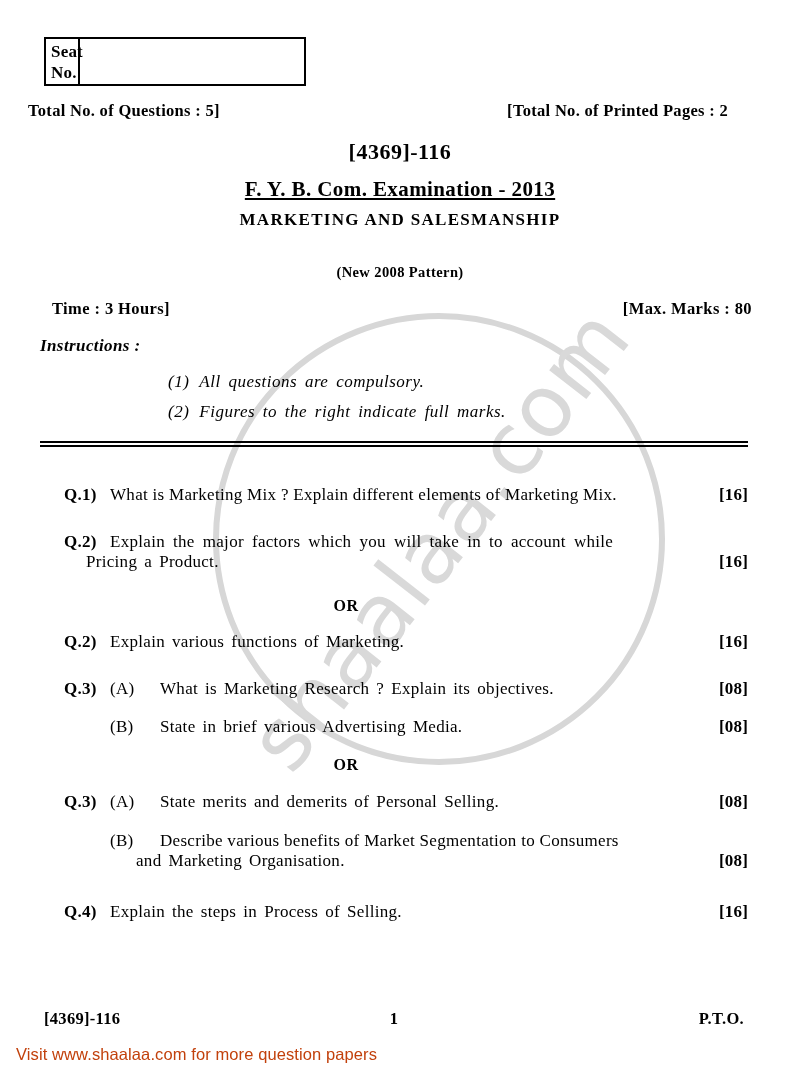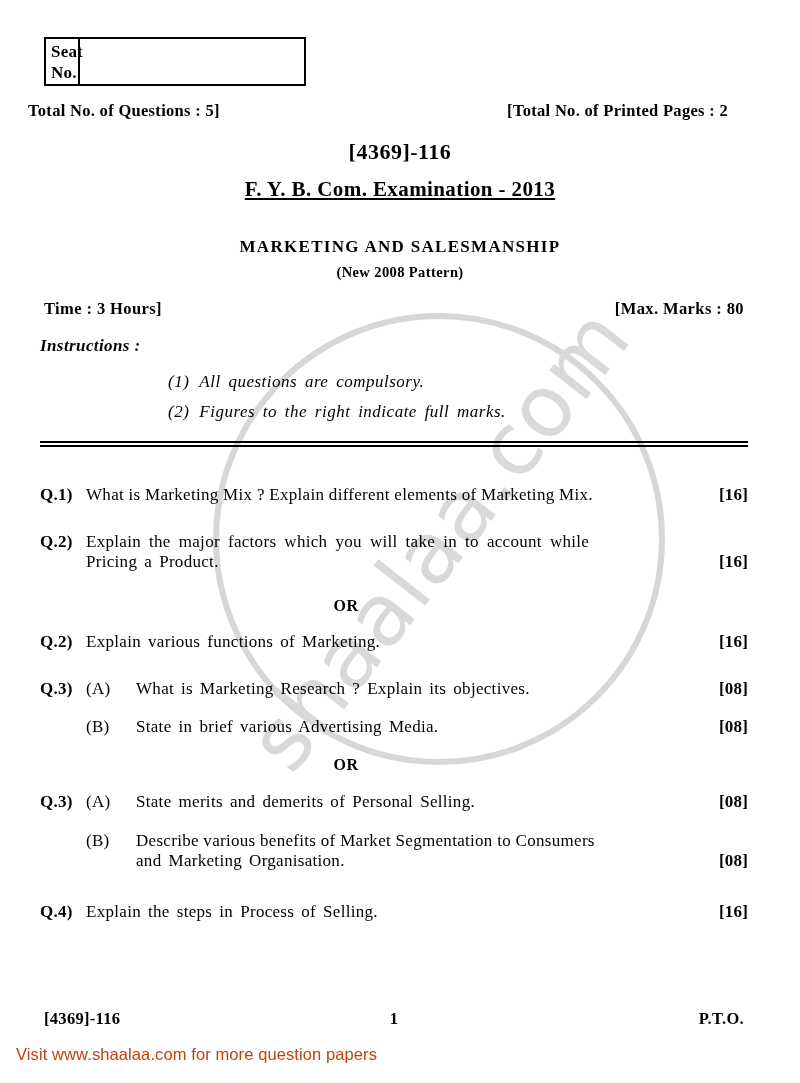--- a/index.html
+++ b/index.html
@@ -105,35 +105,35 @@
     letter-spacing: 0.5px;
   }
   #exam-name {
     top: 177px;
     font-size: 21px;
     font-weight: bold;
     letter-spacing: 0.4px;
     text-decoration: underline;
   }
   #subject {
-    top: 237px;
+    top: 210px;
     font-size: 17px;
     font-weight: bold;
     letter-spacing: 1.3px;
   }
   #pattern {
     top: 264px;
     font-size: 14.5px;
     font-weight: bold;
     letter-spacing: 0.4px;
   }
 
   
   #time-row {
-    left: 44px;
+    left: 52px;
     top: 299px;
     width: 700px;
     display: flex;
     justify-content: space-between;
     font-weight: bold;
     font-size: 16.5px;
     letter-spacing: 0.4px;
   }
 
   
@@ -169,20 +169,21 @@
 
   
   .q {
     left: 40px;
     width: 708px;
     font-size: 17px;
   }
   .q-line {
     display: flex;
     align-items: center;
+    margin-left: 24px;
   }
   .q-label {
     width: 46px;
     flex: none;
     font-weight: bold;
     letter-spacing: 0.3px;
   }
   .q-sub {
     width: 50px;
     flex: none;

